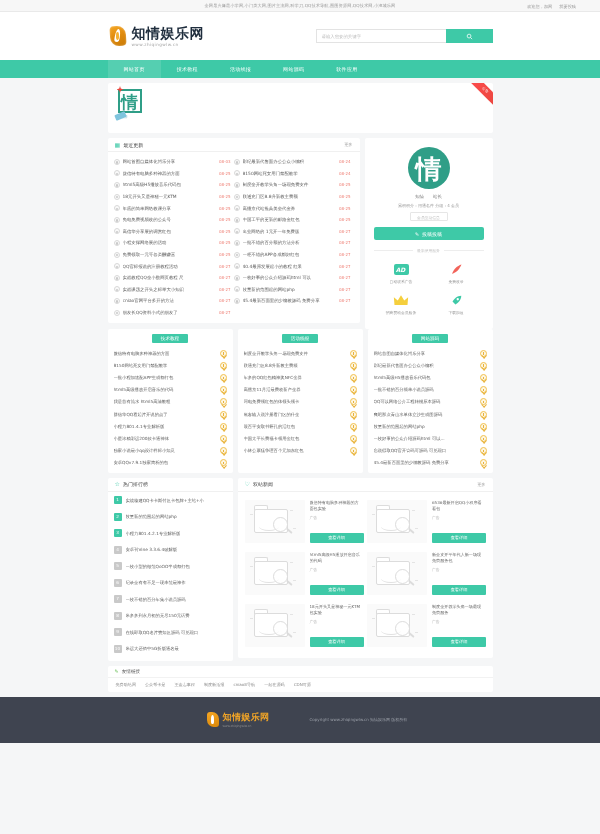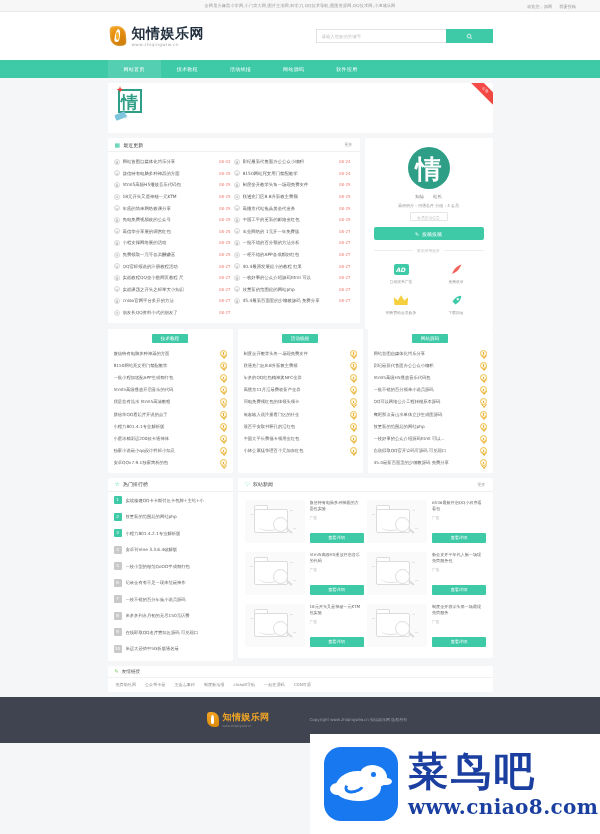--- a/index.html
+++ b/index.html
@@ -937,27 +937,13 @@
         </div>
         <div>
           <div class="ft">知情娱乐网</div>
           <div class="fu">www.zhiqingwlw.cn</div>
         </div>
       </div>
       <div class="copyright">Copyright www.zhiqingwlw.cn  知情娱乐网  版权所有</div>
     </div>
   </div>
 
-  <div class="watermark">
-    <div class="wm-logo">
-      <div class="body"></div>
-        <div class="tail"></div>
-        <div class="head"></div>
-      <div class="beak"></div>
-        <div class="eye"></div>
-        <div class="wing"></div>
-    </div>
-    <div class="wm-right">
-      <div class="wm-cn">菜鸟吧</div>
-      <div class="wm-url">www.cniao8.com</div>
-    </div>
-  </div>
 </div>
 
 </body></html>

